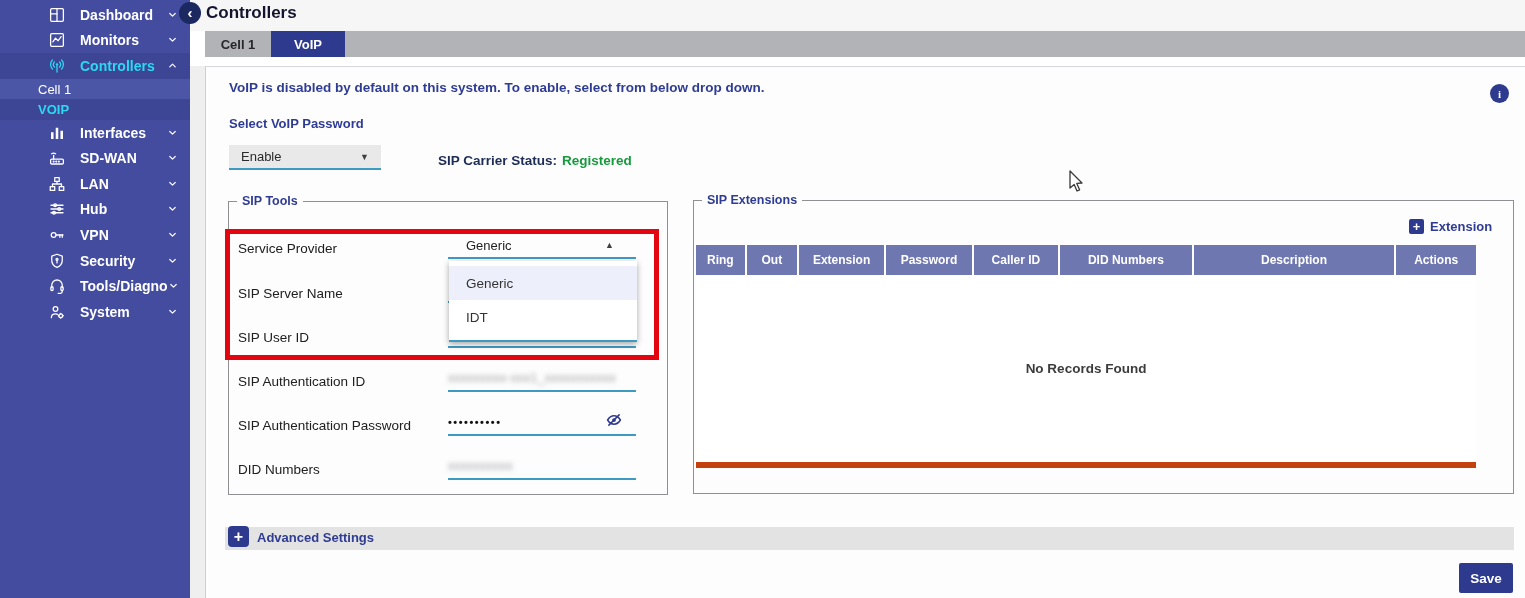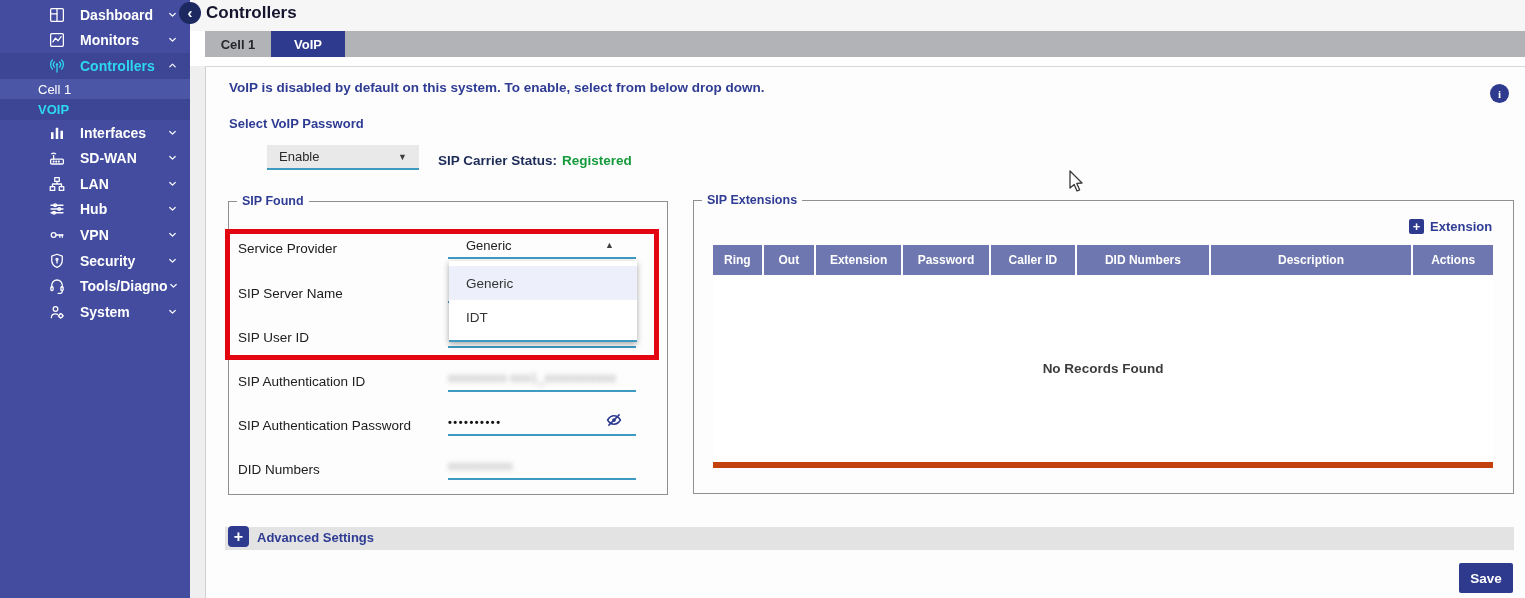--- a/index.html
+++ b/index.html
@@ -46,21 +46,21 @@
           border-left:1px solid #cfcfd2; border-top:1px solid #d8d8da; }
 
   #notice { position:absolute; left:23px; top:13px; font-size:13.5px; font-weight:700; color:var(--indigo-text,#2f3c93); }
   #info-btn { position:absolute; left:1284px; top:17px; width:19px; height:19px; border-radius:50%;
               background:var(--accent,#2d3a8e); color:#fff; display:flex; align-items:center; justify-content:center;
               font-size:11px; font-weight:700; font-family:"Liberation Serif", serif; cursor:pointer; }
   #select-voip-label { position:absolute; left:23px; top:49px; font-size:13px; font-weight:700; color:var(--indigo-text,#2f3c93); }
 
   #enable-select { position:absolute; left:23px; top:78px; width:152px; height:25px; background:#e9e9ea;
                    border-bottom:2px solid var(--underline,#3f9ac2); display:flex; align-items:center;
-                   padding:0 12px; font-size:13px; color:#2a2a2a; cursor:pointer;margin-left:38px; }
+                   padding:0 12px; font-size:13px; color:#2a2a2a; cursor:pointer; }
   #enable-select .arrow { margin-left:auto; font-size:9px; color:#3f3f3f; }
 
   #carrier-status { position:absolute; left:232px; top:86px; font-size:13.5px; font-weight:700; color:#1d2b57; }
   #carrier-status .status-ok { color:var(--green,#169a3c); margin-left:5px; }
 
   .fieldset { position:absolute; border:1px solid #8f8f94; background:transparent; }
   .legend { position:absolute; top:-8px; left:8px; background:#fdfdfe; padding:0 5px;
             font-size:12.5px; font-weight:700; color:var(--indigo-text,#2f3c93); }
 
   
@@ -87,21 +87,21 @@
                  padding:5px 0 6px 0; }
   .sp-option { height:34px; display:flex; align-items:center; padding-left:17px; font-size:13.5px; color:#333; cursor:pointer; }
   .sp-option.highlight { background:#edeffb; }
 
   
   #sip-ext { left:487px; top:133px; width:821px; height:294px; }
   #ext-add { position:absolute; left:1203px; top:152px; display:flex; align-items:center; cursor:pointer; }
   #ext-add .plus-sq { width:15px; height:15px; background:var(--accent,#2d3a8e); border-radius:2px;
                       color:#fff; display:flex; align-items:center; justify-content:center; font-size:13px; font-weight:700; line-height:1; }
   #ext-add .ext-lbl { margin-left:6px; font-size:13px; font-weight:700; color:var(--indigo-text,#2f3c93); }
-  #ext-table { position:absolute; left:507px; top:178px; width:780px; }
+  #ext-table { position:absolute; left:490px; top:178px; width:780px; }
   #ext-header { display:flex; height:30px; background:var(--table-header,#6e77af); }
   .th { display:flex; align-items:center; justify-content:center; color:#fff; font-size:12px; font-weight:700;
         border-right:2px solid #fdfdfe; }
   .th:last-child { border-right:none; }
   #ext-body { height:193px; background:#fff; border-bottom:6px solid #c2410c;
               display:flex; align-items:center; justify-content:center; }
   #no-records { font-size:13.5px; font-weight:700; color:#3c3c3c; }
 
   
   #adv-bar { position:absolute; left:19px; top:460px; width:1289px; height:23px; background:#e3e3e4; }
@@ -316,21 +316,21 @@
     <div id="enable-select">
       <span>Enable</span>
       <span class="arrow">▼</span>
     </div>
 
     <div id="carrier-status">
       <span>SIP Carrier Status:</span><span class="status-ok">Registered</span>
     </div>
 
     <div id="sip-trunk" class="fieldset">
-      <span class="legend">SIP Found</span>
+      <span class="legend">SIP Tools</span>
     </div>
 
     <div class="fld-label" style="top:174px;">Service Provider</div>
     <div class="fld-label" style="top:219px;">SIP Server Name</div>
     <div class="fld-label" style="top:263px;">SIP User ID</div>
     <div class="fld-label" style="top:307px;">SIP Authentication ID</div>
     <div class="fld-label" style="top:351px;">SIP Authentication Password</div>
     <div class="fld-label" style="top:395px;">DID Numbers</div>
 
     <div id="sp-select" class="fld-input" style="top:166px;">

